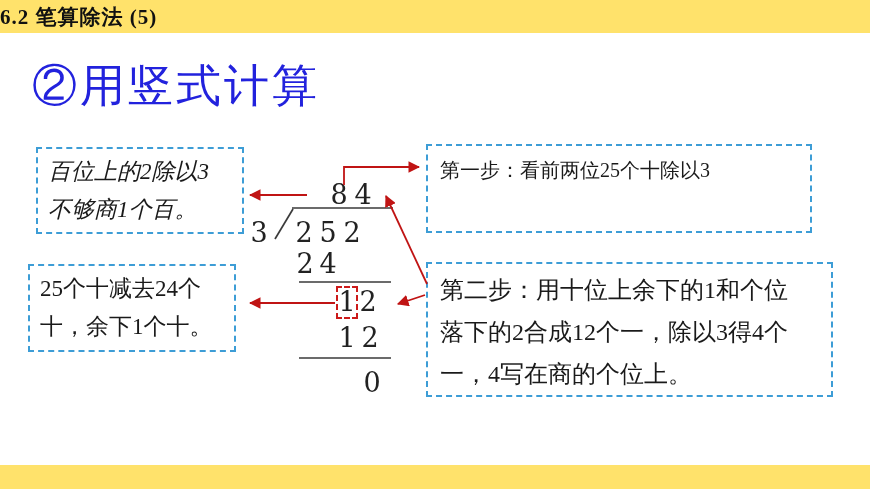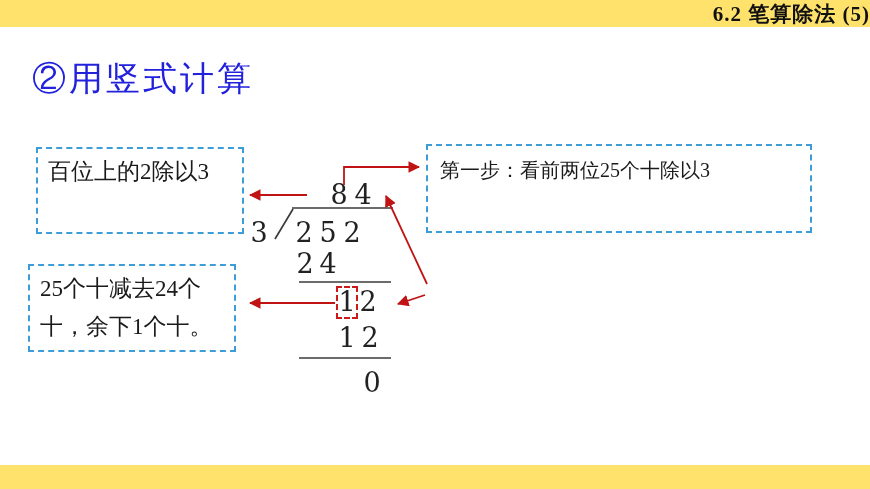--- a/index.html
+++ b/index.html
@@ -1,34 +1,34 @@
 <!DOCTYPE html>
 <html><head>
 <meta charset="utf-8">
 <style>
   html,body{margin:0;padding:0;background:#ffffff;}
   #slide{
     position:relative;width:870px;height:489px;background:#ffffff;
     font-family:"Liberation Serif",serif;overflow:hidden;
   }
   .bar{position:absolute;left:0;width:870px;background:#FFE26B;}
-  #topbar{top:0;height:27px;display:flex;align-items:center;justify-content:flex-end;}
+  #topbar{top:0;height:33px;display:flex;align-items:center;justify-content:flex-start;}
   #bottombar{top:465px;height:24px;}
   .slide-title{font-weight:bold;font-size:21px;color:#111;letter-spacing:1px;}
   .heading{
-    position:absolute;left:32px;top:56px;font-size:34px;color:#2222DD;
+    position:absolute;left:32px;top:56px;font-size:45px;color:#2222DD;
     font-weight:500;letter-spacing:3px;
   }
   .callout{
     position:absolute;border:2px dashed #3D9DD6;color:#1a1a1a;
     box-sizing:border-box;background:#fff;
   }
   .callout .line{white-space:nowrap;}
   #box-left-top{left:36px;top:147px;width:208px;height:87px;padding:4px 10px;font-size:23px;}
-  #box-left-top .line{line-height:38px;}
+  #box-left-top .line{line-height:38px;font-style:italic;}
   #box-left-bottom{left:28px;top:264px;width:208px;height:88px;padding:4px 10px;font-size:23px;}
   #box-left-bottom .line{line-height:38px;}
   #box-right-top{left:426px;top:144px;width:386px;height:89px;padding:5px 12px;font-size:20px;}
   #box-right-top .line{line-height:39px;}
   #box-right-bottom{left:426px;top:262px;width:407px;height:135px;padding:5px 12px;font-size:24px;}
   #box-right-bottom .line{line-height:42px;}
   .digit{
     position:absolute;width:26px;text-align:center;font-size:27px;line-height:27px;
     color:#222;font-family:"DejaVu Serif",serif;
   }
@@ -44,31 +44,37 @@
 <div id="slide">
 
   <div id="topbar" class="bar">
     <span class="slide-title">6.2 笔算除法 (5)</span>
   </div>
 
   <div class="heading">②用竖式计算</div>
 
   <div id="box-left-top" class="callout">
     <div class="line">百位上的2除以3</div>
+    <div class="line">不够商1个百。</div>
   </div>
 
   <div id="box-left-bottom" class="callout">
     <div class="line">25个十减去24个</div>
     <div class="line">十，余下1个十。</div>
   </div>
 
   <div id="box-right-top" class="callout">
     <div class="line">第一步：看前两位25个十除以3</div>
   </div>
 
+  <div id="box-right-bottom" class="callout">
+    <div class="line">第二步：用十位上余下的1和个位</div>
+    <div class="line">落下的2合成12个一，除以3得4个</div>
+    <div class="line">一，4写在商的个位上。</div>
+  </div>
 
   <span class="digit" style="left:326px;top:181px;">8</span>
   <span class="digit" style="left:350px;top:181px;">4</span>
   <span class="digit" style="left:246px;top:219px;">3</span>
   <span class="digit" style="left:291px;top:219px;">2</span>
   <span class="digit" style="left:315px;top:219px;">5</span>
   <span class="digit" style="left:339px;top:219px;">2</span>
   <span class="digit" style="left:292px;top:250px;">2</span>
   <span class="digit" style="left:315px;top:250px;">4</span>
   <span class="digit" style="left:334px;top:288px;">1</span>

